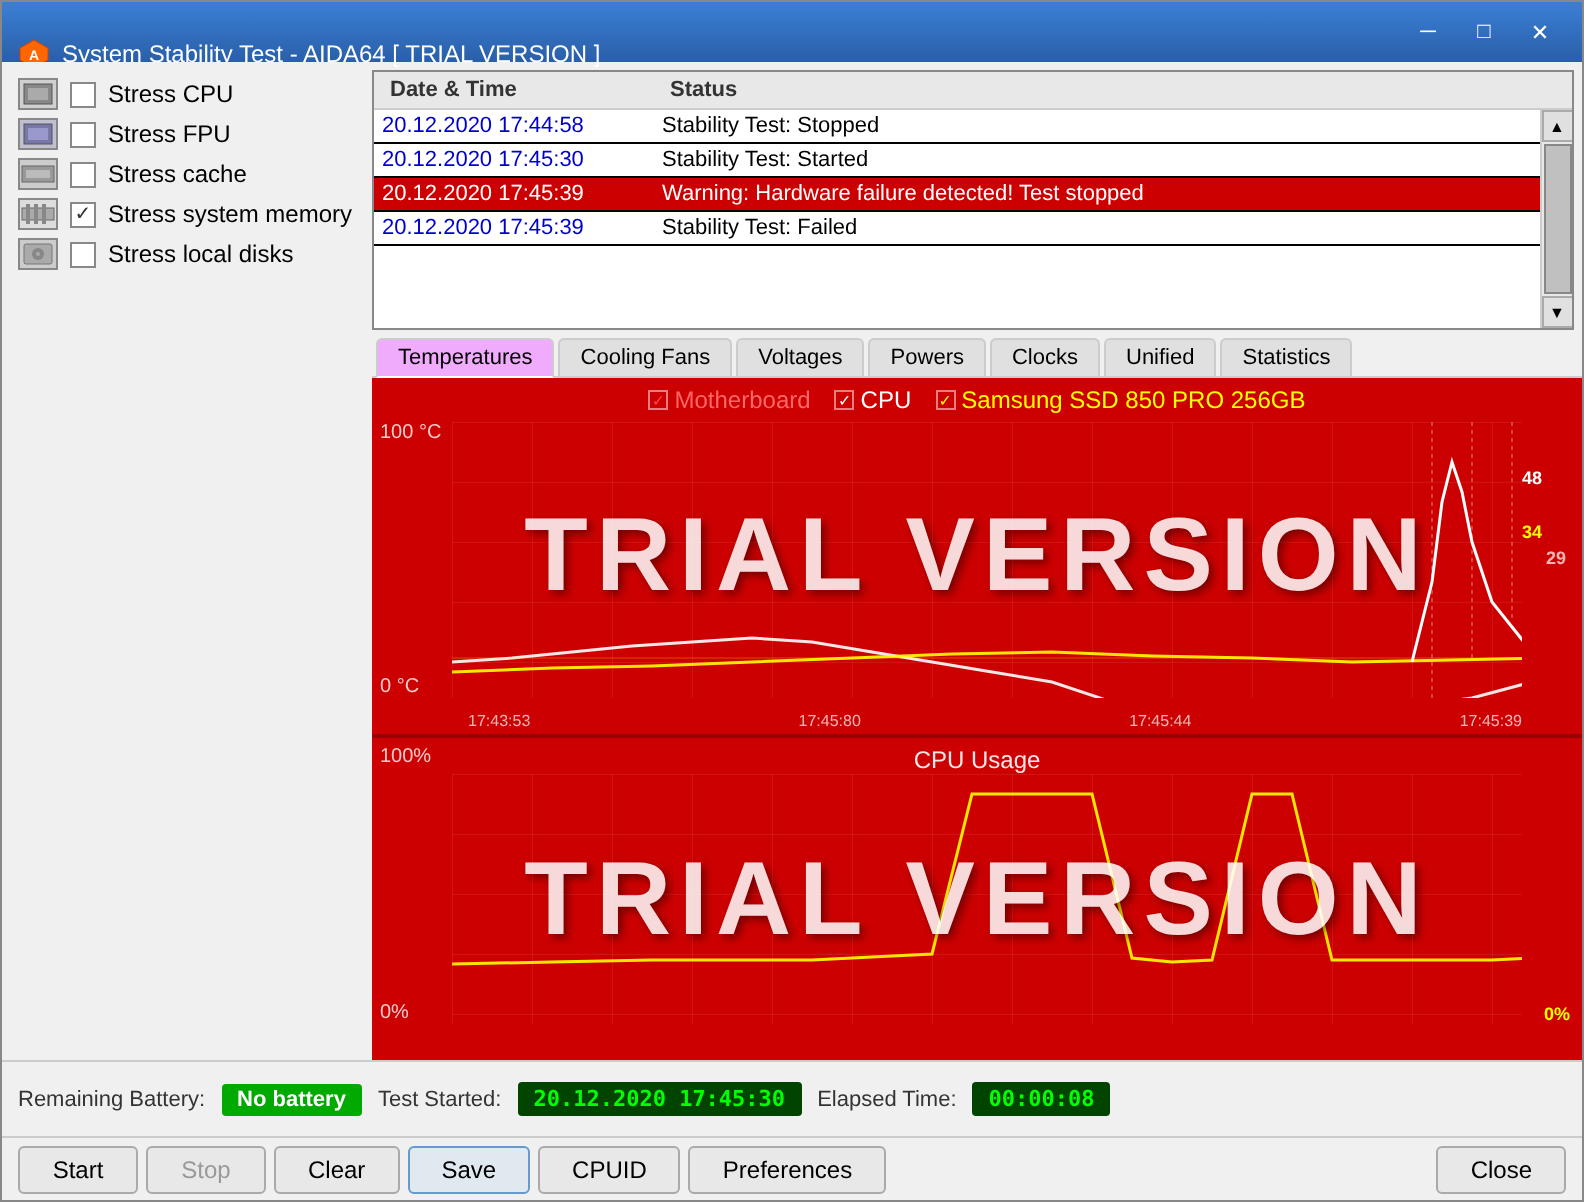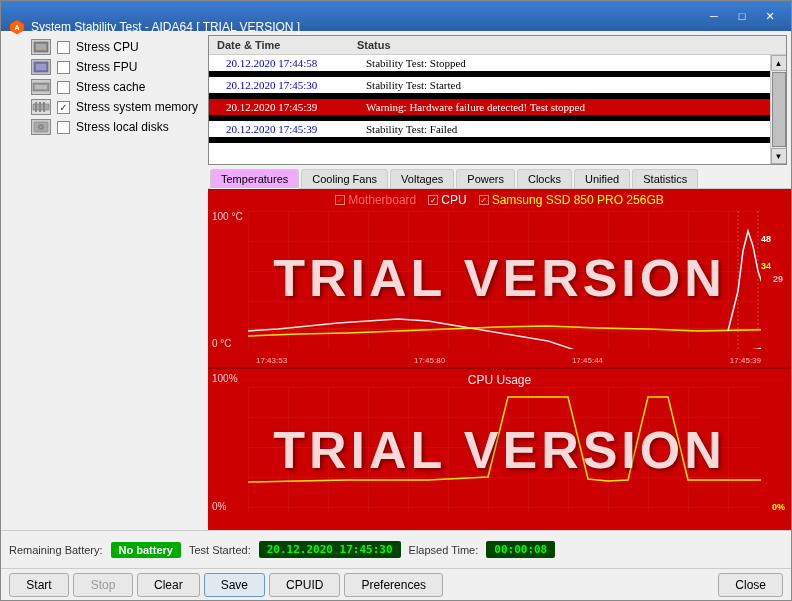--- a/index.html
+++ b/index.html
@@ -69,21 +69,20 @@
     }
 
     .sidebar {
       width: 185px;
       padding: 8px;
       background: #f0f0f0;
       flex-shrink: 0;
       display: flex;
       flex-direction: column;
       gap: 4px;
-      margin-left: 22px;
     }
 
     .sidebar-item {
       display: flex;
       align-items: center;
       gap: 6px;
       font-size: 12px;
     }
 
     .sidebar-icon {
@@ -145,24 +144,23 @@
       font-weight: 600;
       color: #333;
       padding: 1px 4px;
     }
 
     .log-col-date { width: 140px; }
     .log-col-status { flex: 1; }
 
     .log-row {
       display: flex;
-      padding: 2px 17px;
-      font-size: 11px;
-      border-bottom: 6px solid #000000;
-      font-family: Liberation Serif, serif;
+      padding: 2px 4px;
+      font-size: 11px;
+      border-bottom: 1px solid #000000;
     }
 
     .log-row.selected {
       background: #cc0000;
       color: white;
     }
 
     .log-row.normal { background: white; }
 
     .log-cell-date {

